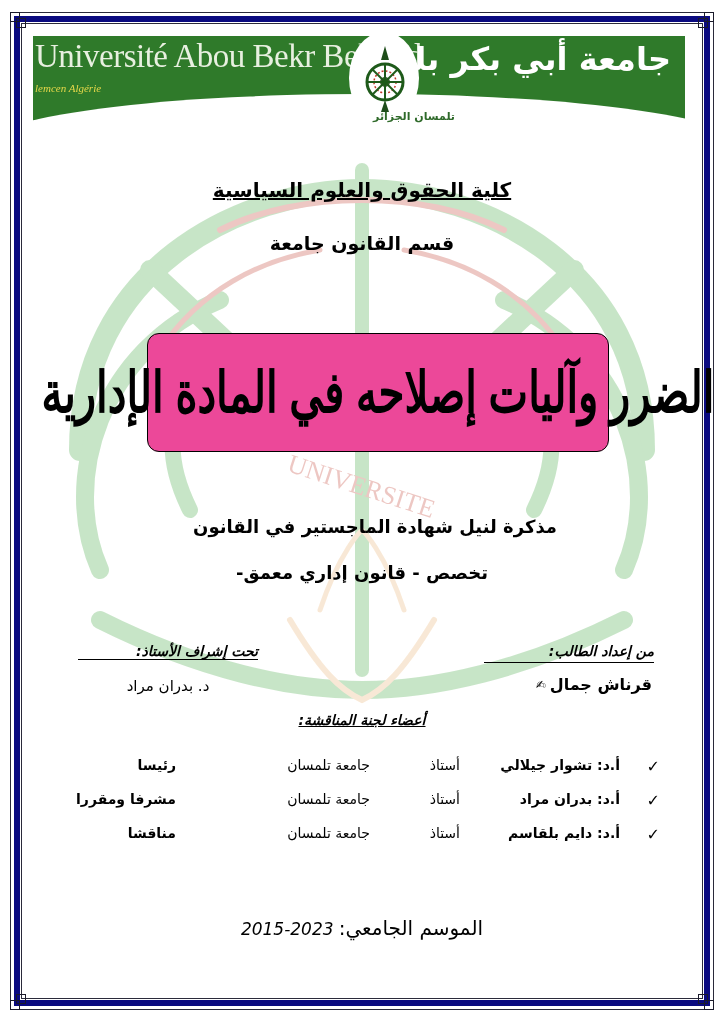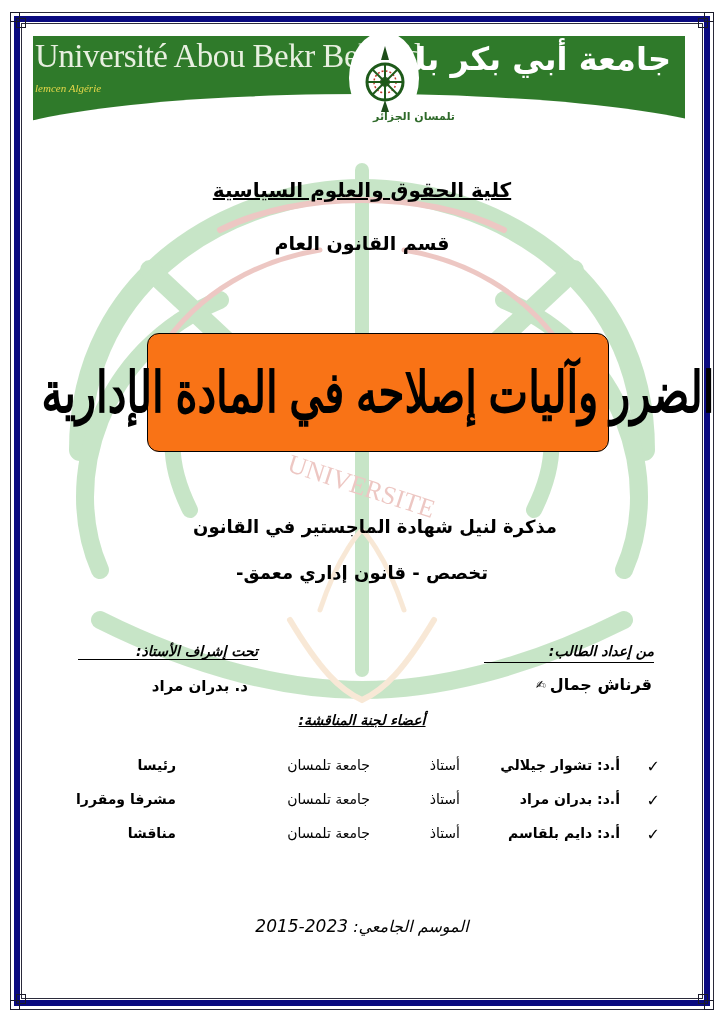--- a/index.html
+++ b/index.html
@@ -76,21 +76,21 @@
       position: absolute; left: 0; width: 724px; top: 178px; text-align: center;
       font-size: 20px; font-weight: bold; text-decoration: underline;
     }
     .department {
       position: absolute; left: 0; width: 724px; top: 232px; text-align: center;
       font-size: 19px; font-weight: bold;
     }
     .title-box {
       position: absolute; left: 147px; top: 333px; width: 462px; height: 119px;
       border: 1.5px solid #000; border-radius: 12px; box-sizing: border-box;
-      background: #f97316; display: flex; align-items: center; justify-content: center;
+      background: #ec4899; display: flex; align-items: center; justify-content: center;
     }
     .title-text {
       font-family: "Liberation Sans", sans-serif; font-weight: bold;
       font-size: 42px; direction: rtl; color: #000; letter-spacing: -1px;
       transform: scaleY(1.35); white-space: nowrap;
     }
     .degree {
       position: absolute; left: 0; width: 724px; top: 516px; text-align: center;
       font-size: 18px; font-weight: bold; padding-left: 13px;
     }
@@ -108,42 +108,42 @@
       font-size: 16px; font-weight: bold; white-space: nowrap;
       display: flex; flex-direction: row-reverse; align-items: center; gap: 4px;
     }
     .pen-icon { font-size: 12px; }
     .supervisor-label {
       position: absolute; left: 78px; top: 643px; width: 180px; text-align: right;
       font-size: 14px; font-weight: bold; font-style: italic;
       border-bottom: 1.5px solid #000; padding-bottom: 0;
     }
     .supervisor-name {
-      position: absolute; left: 88px; top: 677px; width: 160px; text-align: right;
-      font-size: 15px; font-weight: bold; white-space: nowrap;
+      position: absolute; left: 88px; top: 677px; width: 160px; text-align: center;
+      font-size: 15px; font-weight: normal; white-space: nowrap;
     }
     .jury-label {
       position: absolute; left: 0; width: 724px; top: 712px; text-align: center;
       font-size: 14px; font-weight: bold; font-style: italic; text-decoration: underline;
     }
     .jury-row {
       position: absolute; left: 100px; width: 560px; height: 24px;
       direction: rtl; font-size: 14px;
     }
     .jury-row span { position: absolute; white-space: nowrap; }
     .jr-check { right: 0; top: 0; font-size: 16px; }
     .jr-name { right: 40px; font-weight: bold; }
     .jr-rank { right: 200px; }
     .jr-univ { right: 290px; margin-left: 13px; }
     .jr-role { right: 484px; font-weight: bold; }
     .season {
       position: absolute; left: 0; width: 724px; top: 916px; text-align: center;
       direction: rtl; font-size: 16px; white-space: nowrap;
     }
-    .season-label { font-style: italic; font-size: 16px; }
+    .season-label { font-size: 20px; }
     .season-years { font-style: italic; font-size: 17px; }
   </style>
 </head>
 <body>
 
 <div class="frame-outer"></div>
 <div class="frame-blue"></div>
 <div class="frame-inner"></div>
 <div class="corner" style="left:10px;top:12px;"></div>
 <div class="corner" style="left:16px;top:18px;"></div>
@@ -191,21 +191,21 @@
       <line x1="6" y1="38" x2="42" y2="38"></line>
       <line x1="11" y1="25" x2="37" y2="51"></line>
       <line x1="37" y1="25" x2="11" y2="51"></line>
     </g>
     <path d="M24 56 L20 68 L28 68 Z" fill="#1e4d1a"></path>
   </svg>
   <div class="emblem-caption">تلمسان الجزائر</div>
 </div>
 
 <div class="arabic faculty">كلية الحقوق والعلوم السياسية</div>
-<div class="arabic department">قسم القانون العام</div>
+<div class="arabic department">قسم القانون جامعة</div>
 
 <div class="title-box">
   <div class="title-text">الضرر وآليات إصلاحه في المادة الإدارية</div>
 </div>
 
 <div class="arabic degree">مذكرة لنيل شهادة الماجستير في القانون</div>
 <div class="arabic specialty">تخصص - قانون إداري معمق-</div>
 
 <div class="arabic student-label">من إعداد الطالب:</div>
 <div class="arabic student-name">

